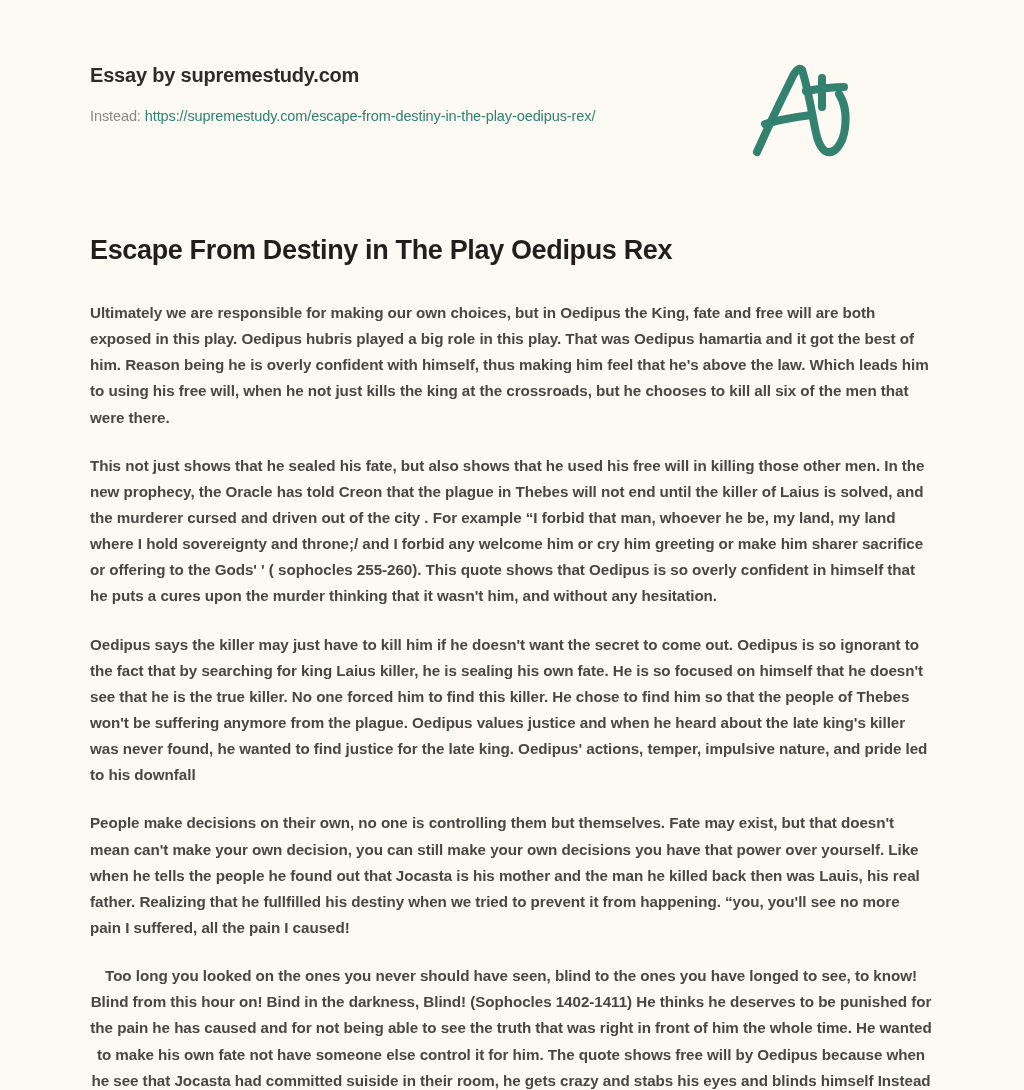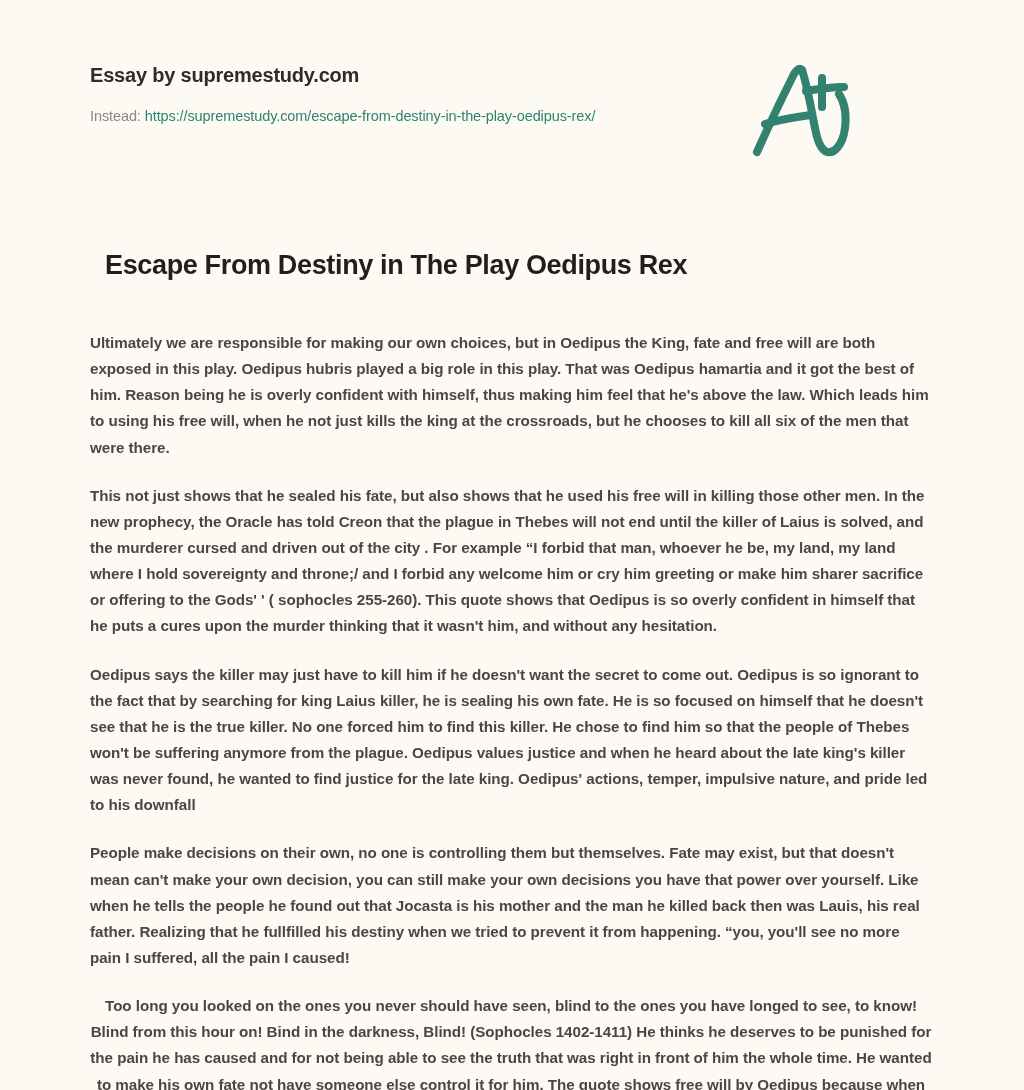--- a/index.html
+++ b/index.html
@@ -56,21 +56,21 @@
     position: absolute;
     top: 58px;
     right: 76px;
     width: 112px;
     height: 104px;
   }
   .logo svg { display: block; }
 
   
   .doc-title {
-    margin: 15px;
+    margin: 0;
     padding-top: 108px;
     font-size: 27px;
     font-weight: bold;
     color: #211f1e;
     letter-spacing: -0.35px;
     line-height: 1.25;
   }
 
   
   .article {

